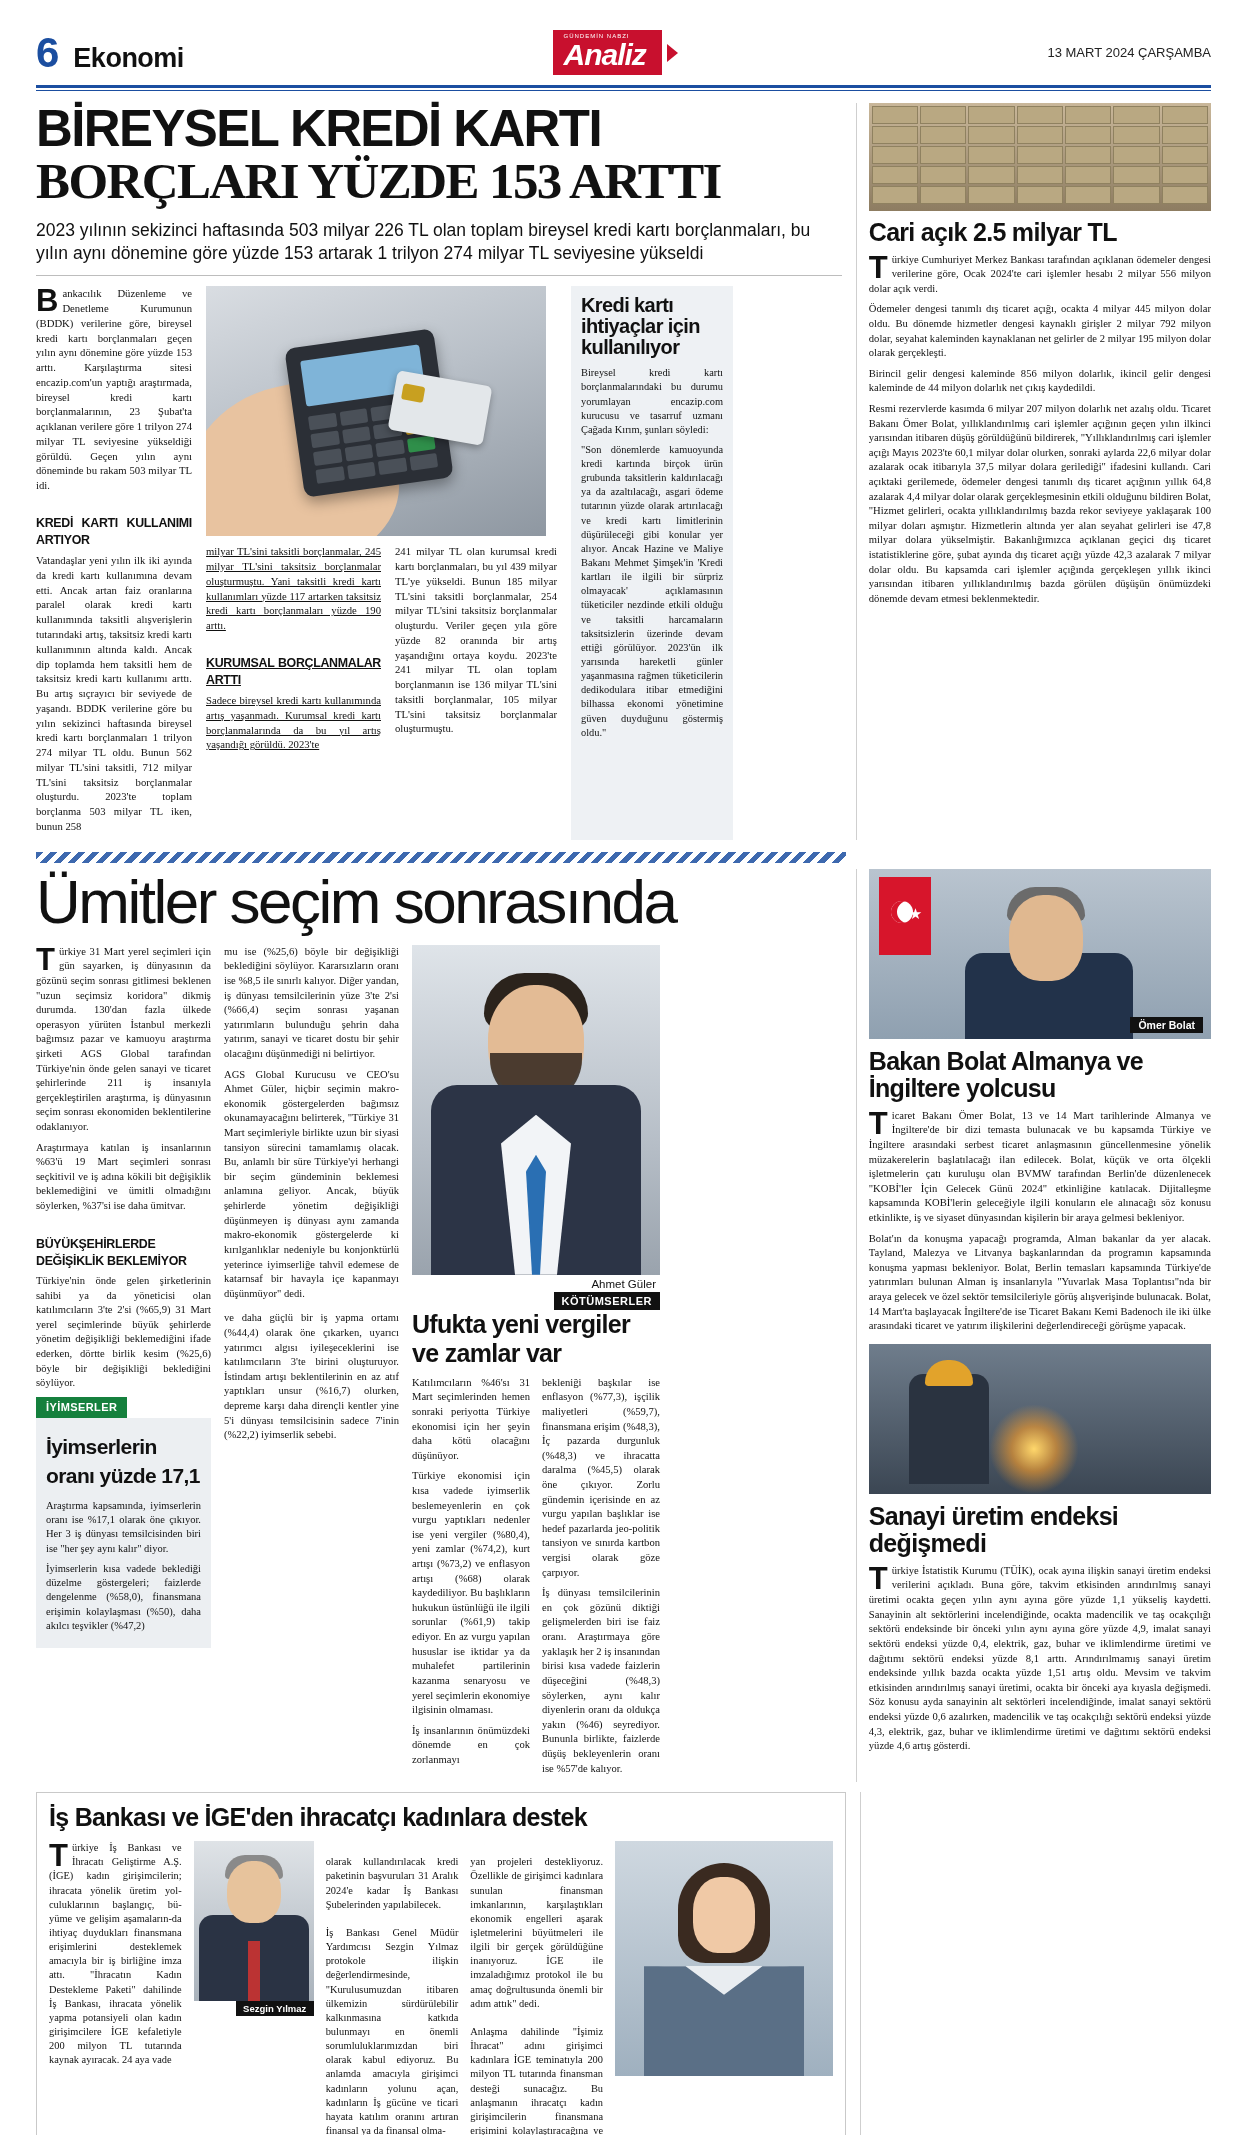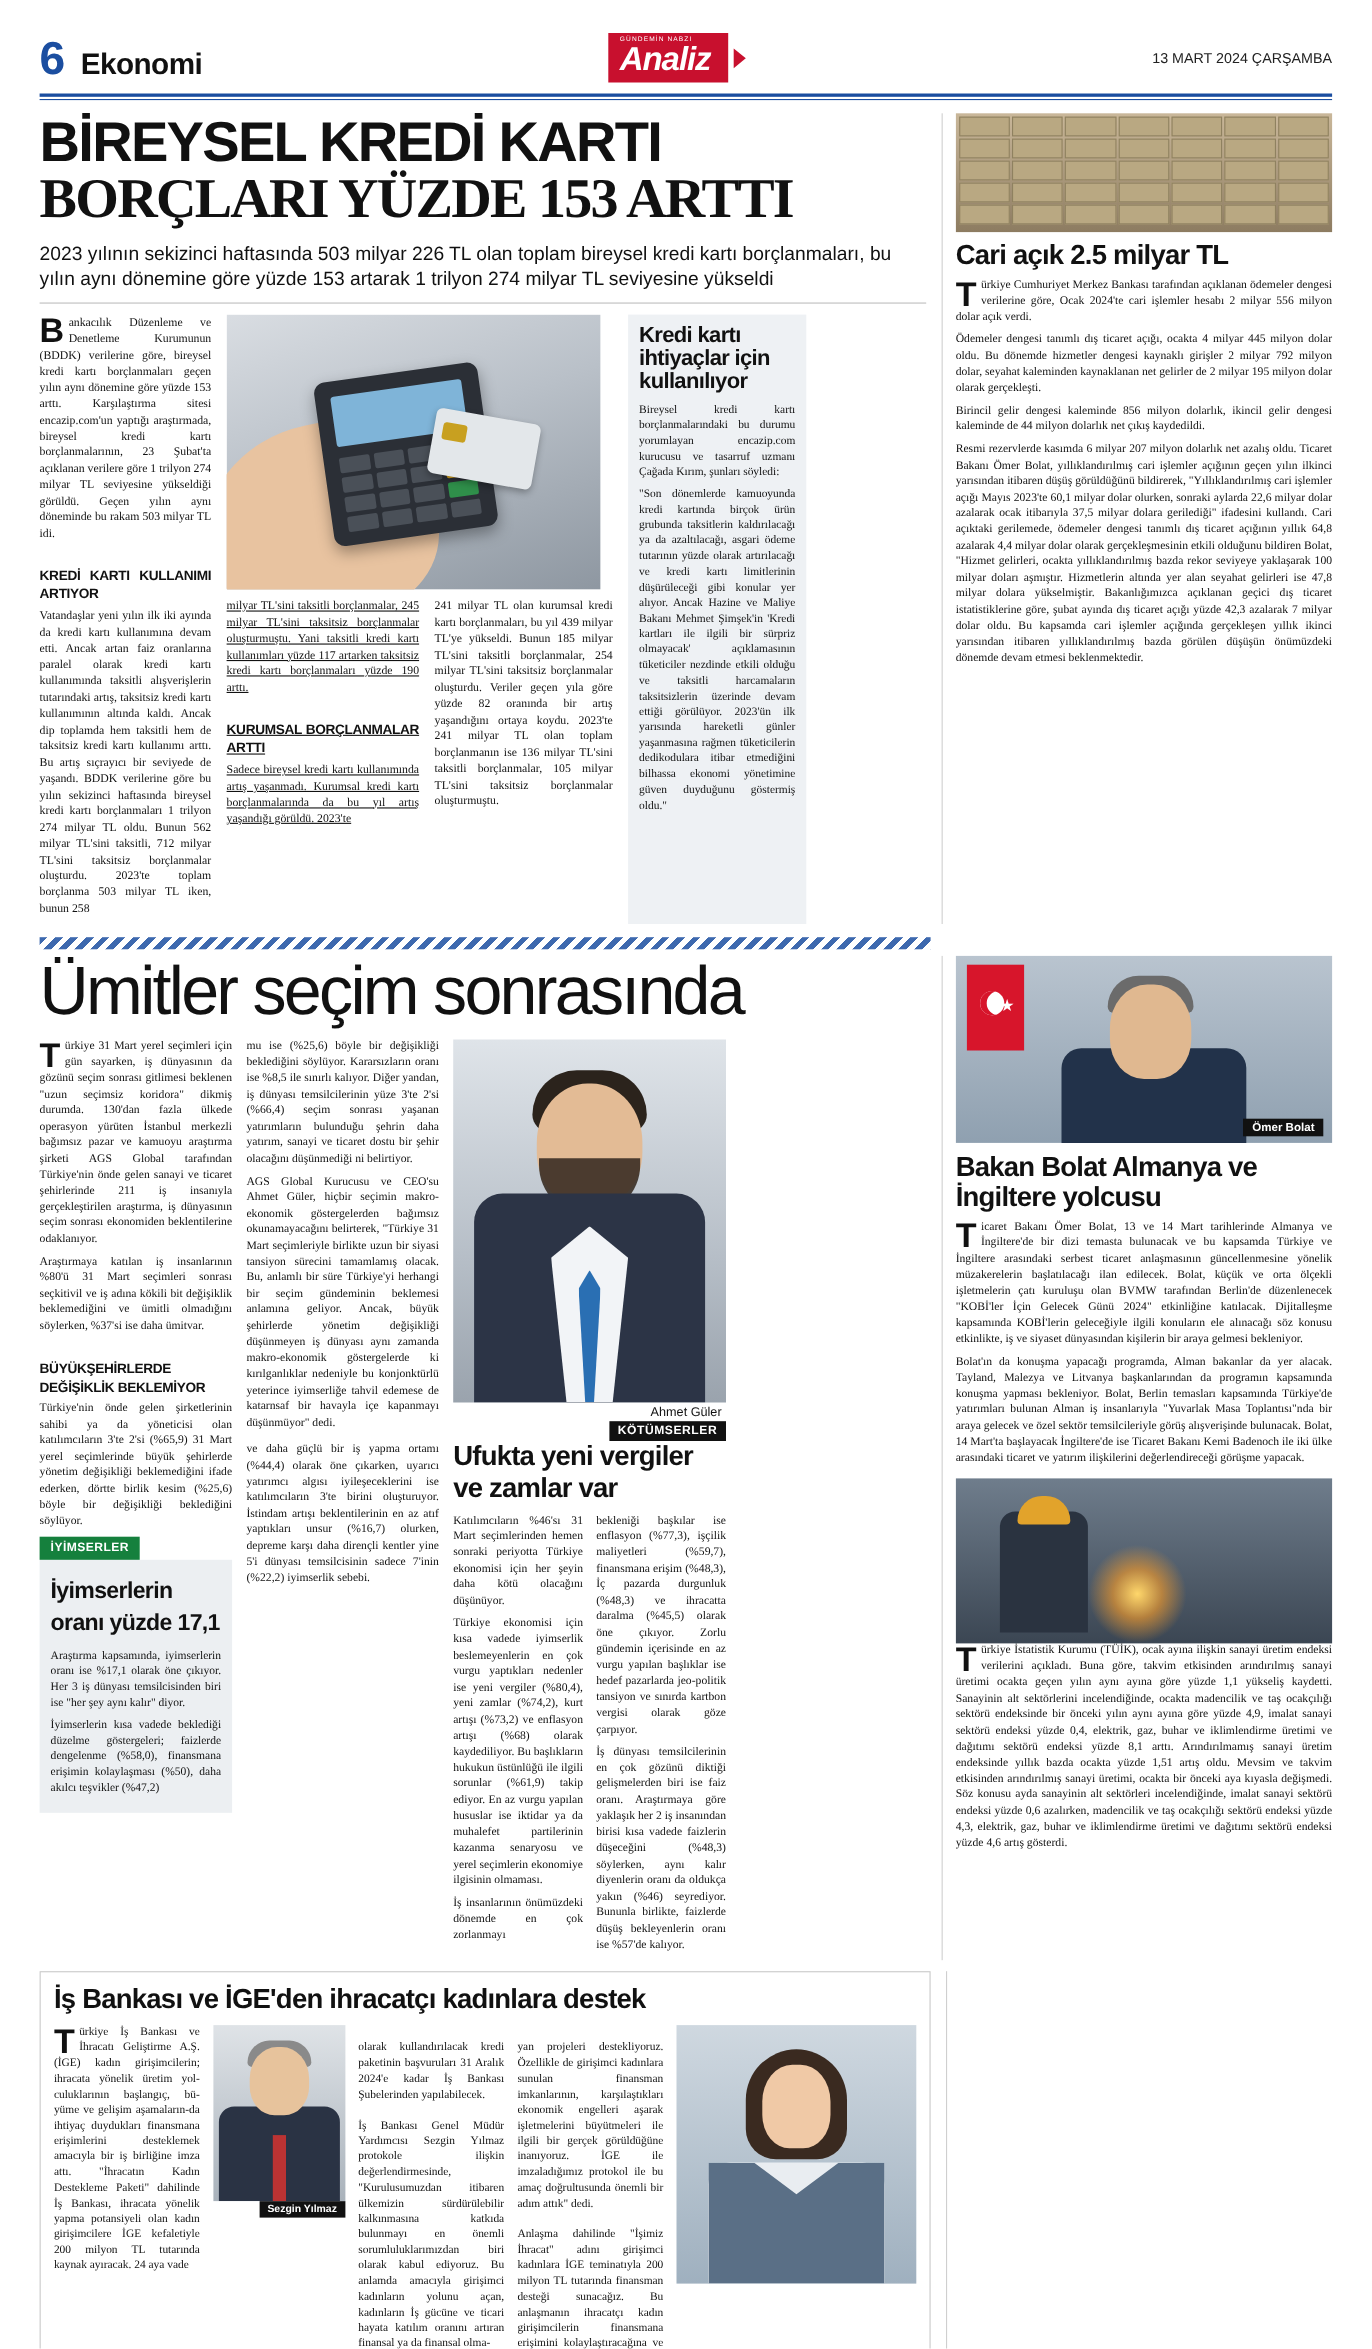--- a/index.html
+++ b/index.html
@@ -300,21 +300,21 @@
 
   <div class="zig" style="width:810px;"></div>
 
   <div class="mid-wrap">
     <div class="mid-left">
       <div class="mega-head">Ümitler seçim sonrasında</div>
 
       <div class="mid-grid">
         <div class="mid-col">
           <p class="dropcap">Türkiye 31 Mart yerel seçimleri için gün sayarken, iş dünyasının da gözünü seçim sonrası gitlimesi beklenen "uzun seçimsiz koridora" dikmiş durumda. 130'dan fazla ülkede operasyon yürüten İstanbul merkezli bağımsız pazar ve kamuoyu araştırma şirketi AGS Global tarafından Türkiye'nin önde gelen sanayi ve ticaret şehirlerinde 211 iş insanıyla gerçekleştirilen araştırma, iş dünyasının seçim sonrası ekonomiden beklentilerine odaklanıyor.</p>
-          <p>Araştırmaya katılan iş insanlarının %80'ü 31 Mart seçimleri sonrası seçkitivil ve iş adına kökili bit değişiklik beklemediğini ve ümitli olmadığını söylerken, %37'si ise daha ümitvar.</p>
+          <p>Araştırmaya katılan iş insanlarının %63'ü 19 Mart seçimleri sonrası seçkitivil ve iş adına kökili bit değişiklik beklemediğini ve ümitli olmadığını söylerken, %37'si ise daha ümitvar.</p>
           <div class="sub-head">BÜYÜKŞEHİRLERDE DEĞİŞİKLİK BEKLEMİYOR</div>
           <p>Türkiye'nin önde gelen şirketlerinin sahibi ya da yöneticisi olan katılımcıların 3'te 2'si (%65,9) 31 Mart yerel seçimlerinde büyük şehirlerde yönetim değişikliği beklemediğini ifade ederken, dörtte birlik kesim (%25,6) böyle bir değişikliği beklediğini söylüyor.</p>
 
           <div class="tag-blue">İYİMSERLER</div>
           <div class="box-grey">
             <h3>İyimserlerin oranı yüzde 17,1</h3>
             <p>Araştırma kapsamında, iyimserlerin oranı ise %17,1 olarak öne çıkıyor. Her 3 iş dünyası temsilcisinden biri ise "her şey aynı kalır" diyor.</p>
             <p>İyimserlerin kısa vadede beklediği düzelme göstergeleri; faizlerde dengelenme (%58,0), finansmana erişimin kolaylaşması (%50), daha akılcı teşvikler (%47,2)</p>
           </div>
         </div>
@@ -368,20 +368,21 @@
         <p class="dropcap">Ticaret Bakanı Ömer Bolat, 13 ve 14 Mart tarihlerinde Almanya ve İngiltere'de bir dizi temasta bulunacak ve bu kapsamda Türkiye ve İngiltere arasındaki serbest ticaret anlaşmasının güncellenmesine yönelik müzakerelerin başlatılacağı ilan edilecek. Bolat, küçük ve orta ölçekli işletmelerin çatı kuruluşu olan BVMW tarafından Berlin'de düzenlenecek "KOBİ'ler İçin Gelecek Günü 2024" etkinliğine katılacak. Dijitalleşme kapsamında KOBİ'lerin geleceğiyle ilgili konuların ele alınacağı söz konusu etkinlikte, iş ve siyaset dünyasından kişilerin bir araya gelmesi bekleniyor.</p>
         <p>Bolat'ın da konuşma yapacağı programda, Alman bakanlar da yer alacak. Tayland, Malezya ve Litvanya başkanlarından da programın kapsamında konuşma yapması bekleniyor. Bolat, Berlin temasları kapsamında Türkiye'de yatırımları bulunan Alman iş insanlarıyla "Yuvarlak Masa Toplantısı"nda bir araya gelecek ve özel sektör temsilcileriyle görüş alışverişinde bulunacak. Bolat, 14 Mart'ta başlayacak İngiltere'de ise Ticaret Bakanı Kemi Badenoch ile iki ülke arasındaki ticaret ve yatırım ilişkilerini değerlendireceği görüşme yapacak.</p>
       </div>
 
       <div class="rail3-photo" style="margin-top:10px;">
         <div class="worker">
             <div class="helm"></div>
           </div>
         <div class="spark"></div>
       </div>
+      <div class="rail2-title">Sanayi üretim endeksi değişmedi</div>
       <div class="rail-body">
         <p class="dropcap">Türkiye İstatistik Kurumu (TÜİK), ocak ayına ilişkin sanayi üretim endeksi verilerini açıkladı. Buna göre, takvim etkisinden arındırılmış sanayi üretimi ocakta geçen yılın aynı ayına göre yüzde 1,1 yükseliş kaydetti. Sanayinin alt sektörlerini incelendiğinde, ocakta madencilik ve taş ocakçılığı sektörü endeksinde bir önceki yılın aynı ayına göre yüzde 4,9, imalat sanayi sektörü endeksi yüzde 0,4, elektrik, gaz, buhar ve iklimlendirme üretimi ve dağıtımı sektörü endeksi yüzde 8,1 arttı. Arındırılmamış sanayi üretim endeksinde yıllık bazda ocakta yüzde 1,51 artış oldu. Mevsim ve takvim etkisinden arındırılmış sanayi üretimi, ocakta bir önceki aya kıyasla değişmedi. Söz konusu ayda sanayinin alt sektörleri incelendiğinde, imalat sanayi sektörü endeksi yüzde 0,6 azalırken, madencilik ve taş ocakçılığı sektörü endeksi yüzde 4,3, elektrik, gaz, buhar ve iklimlendirme üretimi ve dağıtımı sektörü endeksi yüzde 4,6 artış gösterdi.</p>
       </div>
     </div>
   </div>
 
   <div class="bot-wrap">
     <div class="bot-left">
       <div class="bot-title">İş Bankası ve İGE'den ihracatçı kadınlara destek</div>
       <div class="bot-grid">

